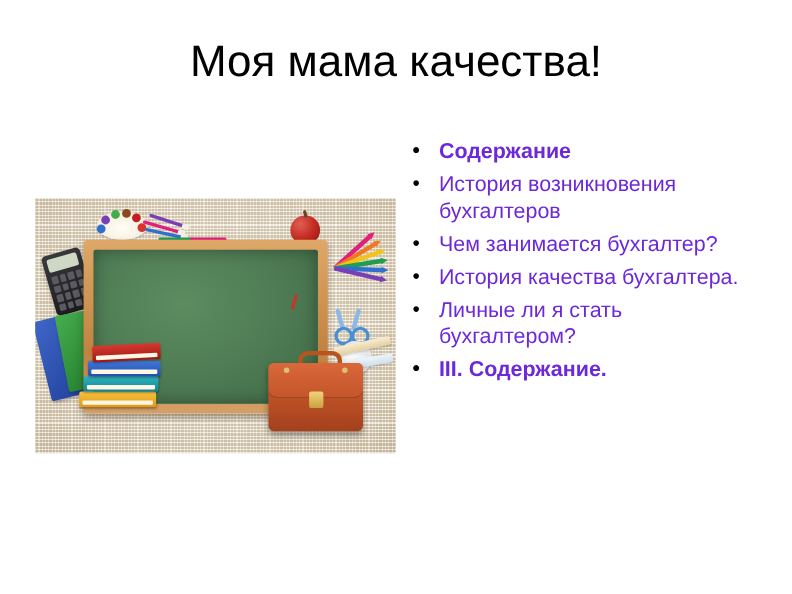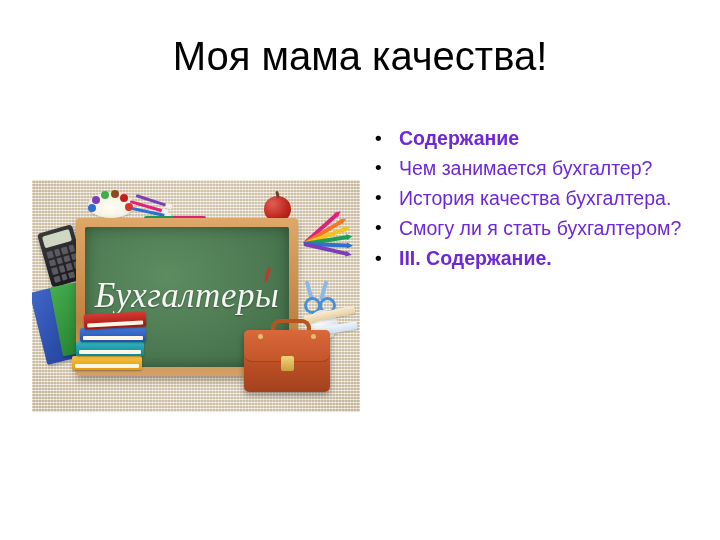--- a/index.html
+++ b/index.html
@@ -348,21 +348,20 @@
 
     <div class="pencil" style="color:#e0217c; background:#e0217c; transform:rotate(-42deg);"></div>
     <div class="pencil" style="color:#f07820; background:#f07820; transform:rotate(-31deg);"></div>
     <div class="pencil" style="color:#f2c318; background:#f2c318; transform:rotate(-20deg);"></div>
     <div class="pencil" style="color:#1f9d55; background:#1f9d55; transform:rotate(-9deg);"></div>
     <div class="pencil" style="color:#2f6fd0; background:#2f6fd0; transform:rotate(2deg);"></div>
     <div class="pencil" style="color:#7b3fb5; background:#7b3fb5; transform:rotate(13deg);"></div>
 
     <div class="board-frame">
       <div class="board-inner">
-        <div class="board-text">Бухгалтеры</div>
         <div class="chalk-mark"></div>
       </div>
     </div>
 
     <div style="position:absolute; left:272px; top:100px; width:26px; height:30px;">
       <div class="sciss-blade" style="left:6px; top:0; transform:rotate(-16deg);"></div>
       <div class="sciss-blade" style="left:15px; top:0; transform:rotate(16deg);"></div>
       <div class="sciss-ring" style="left:0px; top:17px;"></div>
       <div class="sciss-ring" style="left:15px; top:17px;"></div>
     </div>
@@ -391,20 +390,21 @@
         <span class="stud" style="left:14px;"></span>
         <span class="stud" style="right:14px;"></span>
       </div>
       <div class="lock"></div>
     </div>
   </div>
 
   <div id="body">
     <ul class="bullets">
       <li class="bold">Содержание</li>
+      <li>История возникновения бухгалтеров</li>
       <li>Чем занимается бухгалтер?</li>
       <li>История качества бухгалтера.</li>
-      <li>Смогу ли я стать бухгалтером?</li>
+      <li>Личные ли я стать бухгалтером?</li>
       <li class="bold"> III. Содержание.</li>
     </ul>
   </div>
 
 </div>
 
 </body></html>

